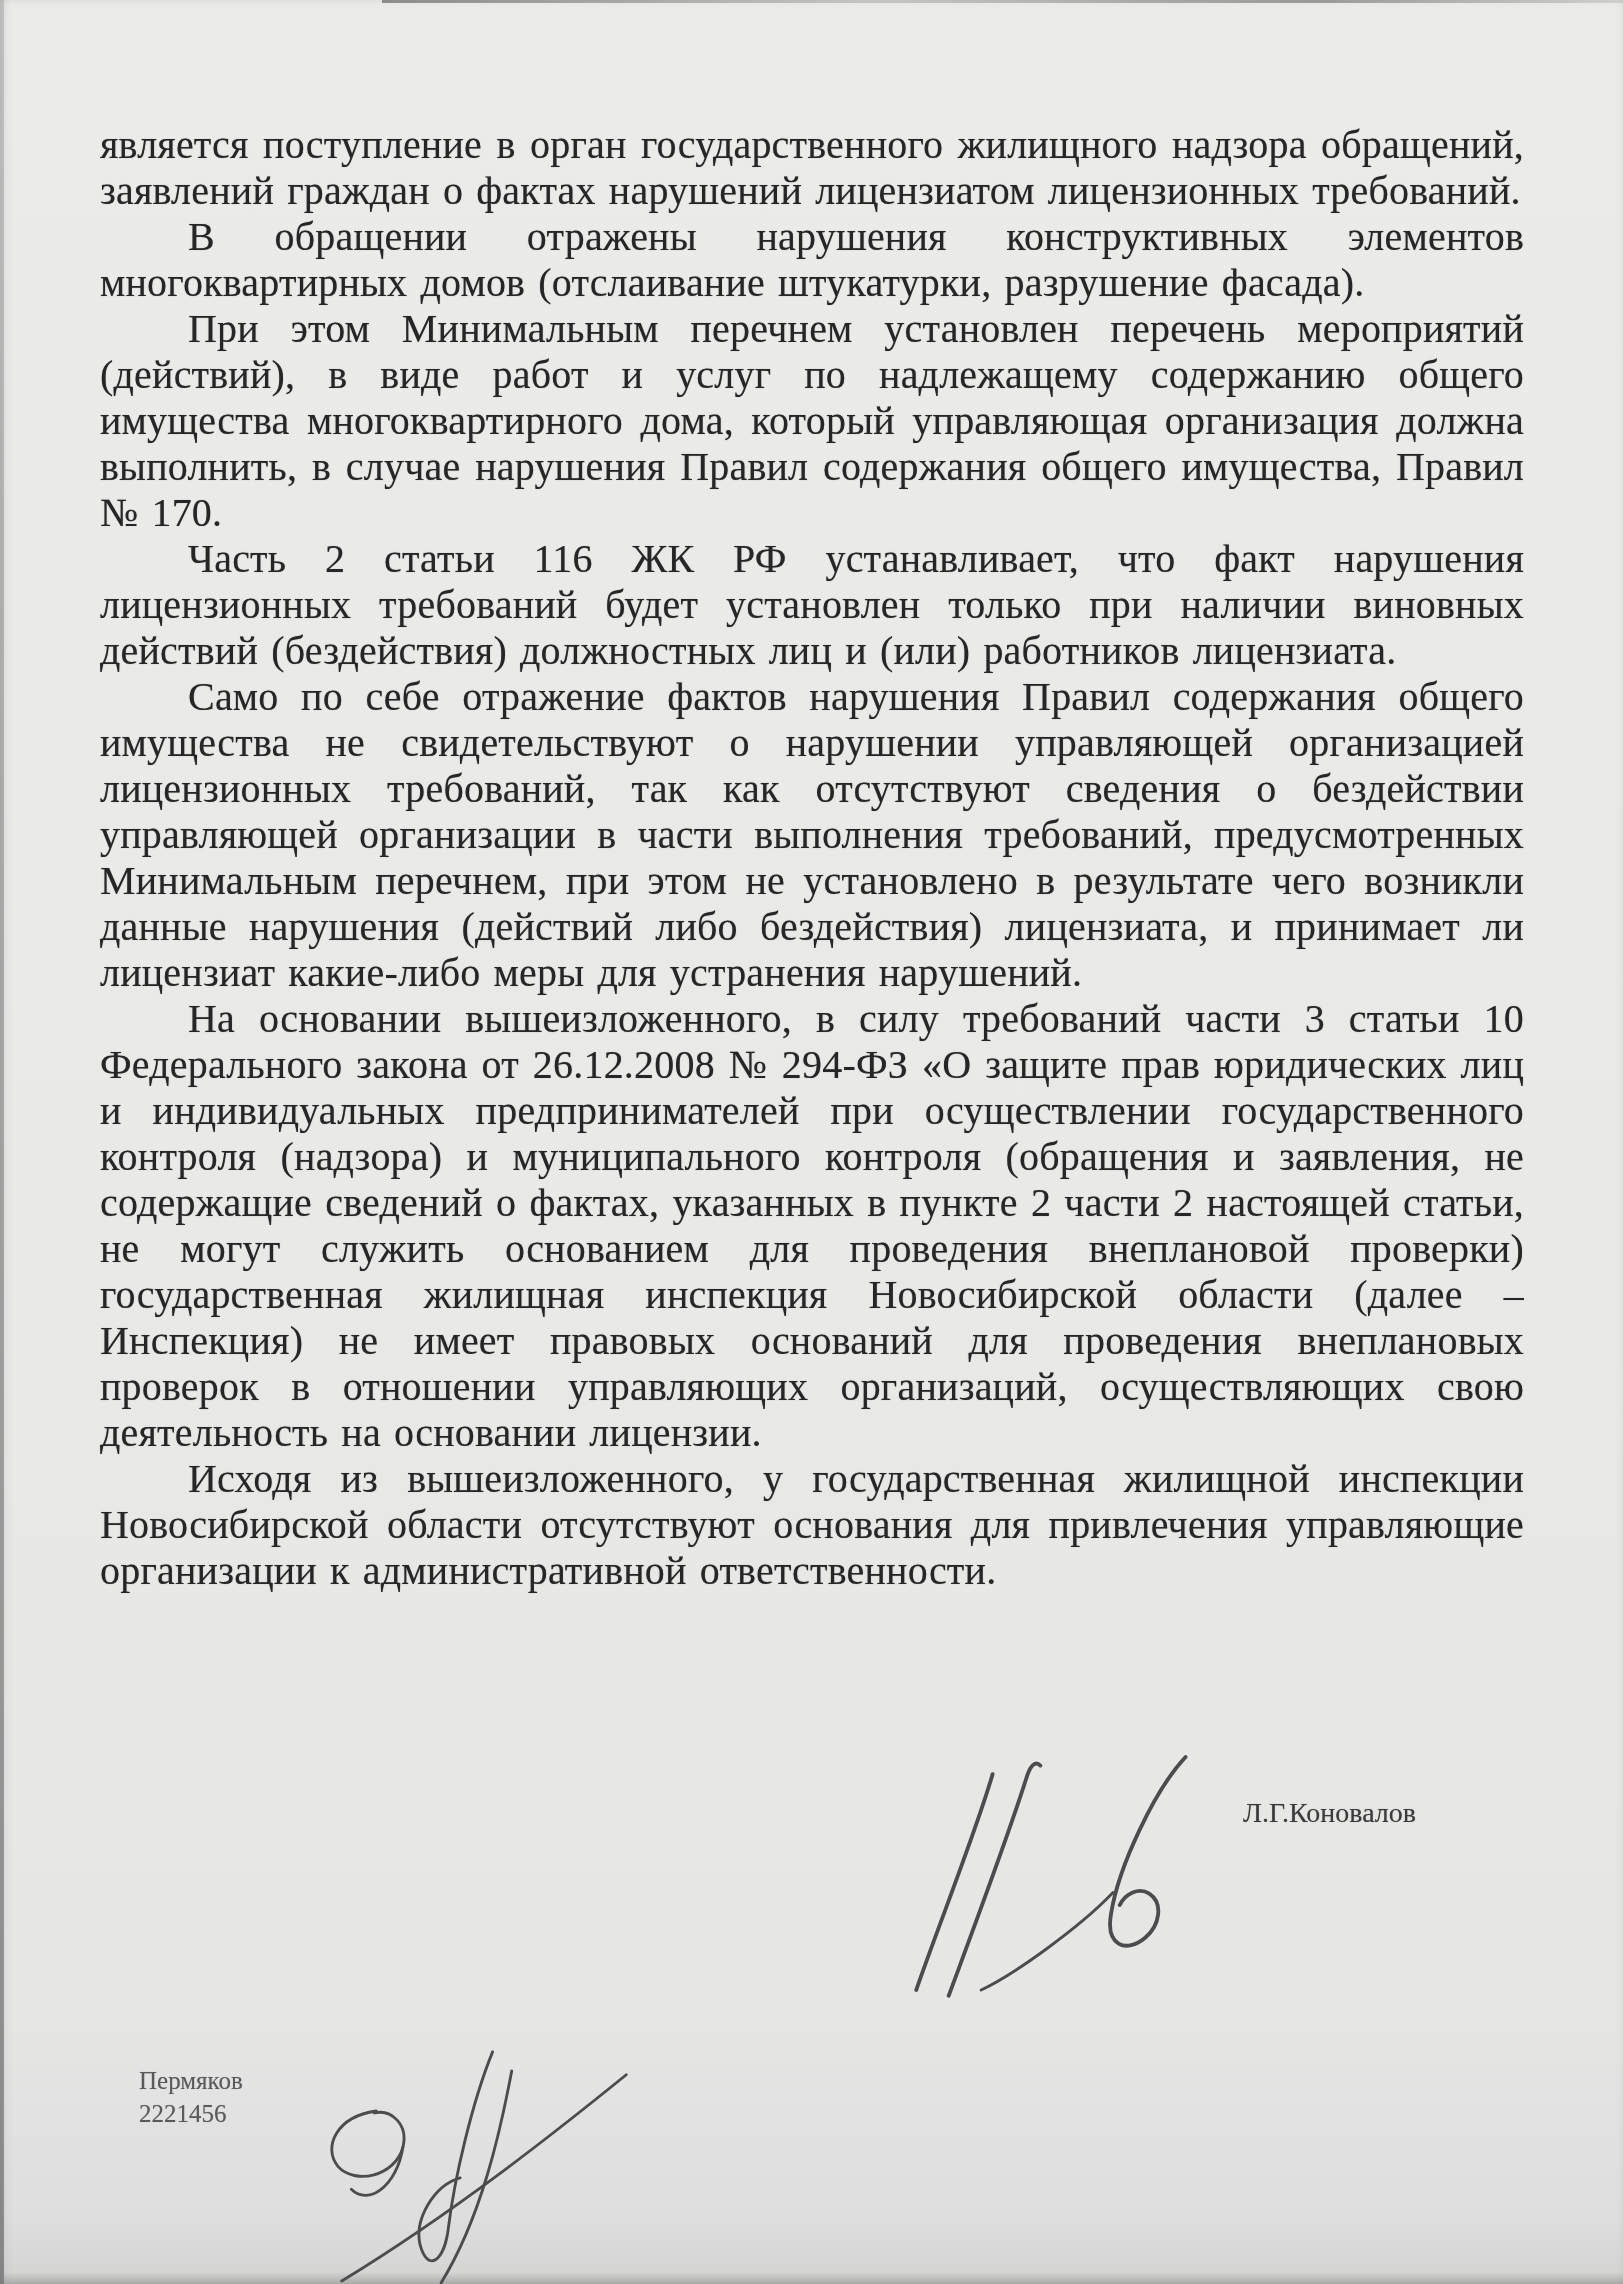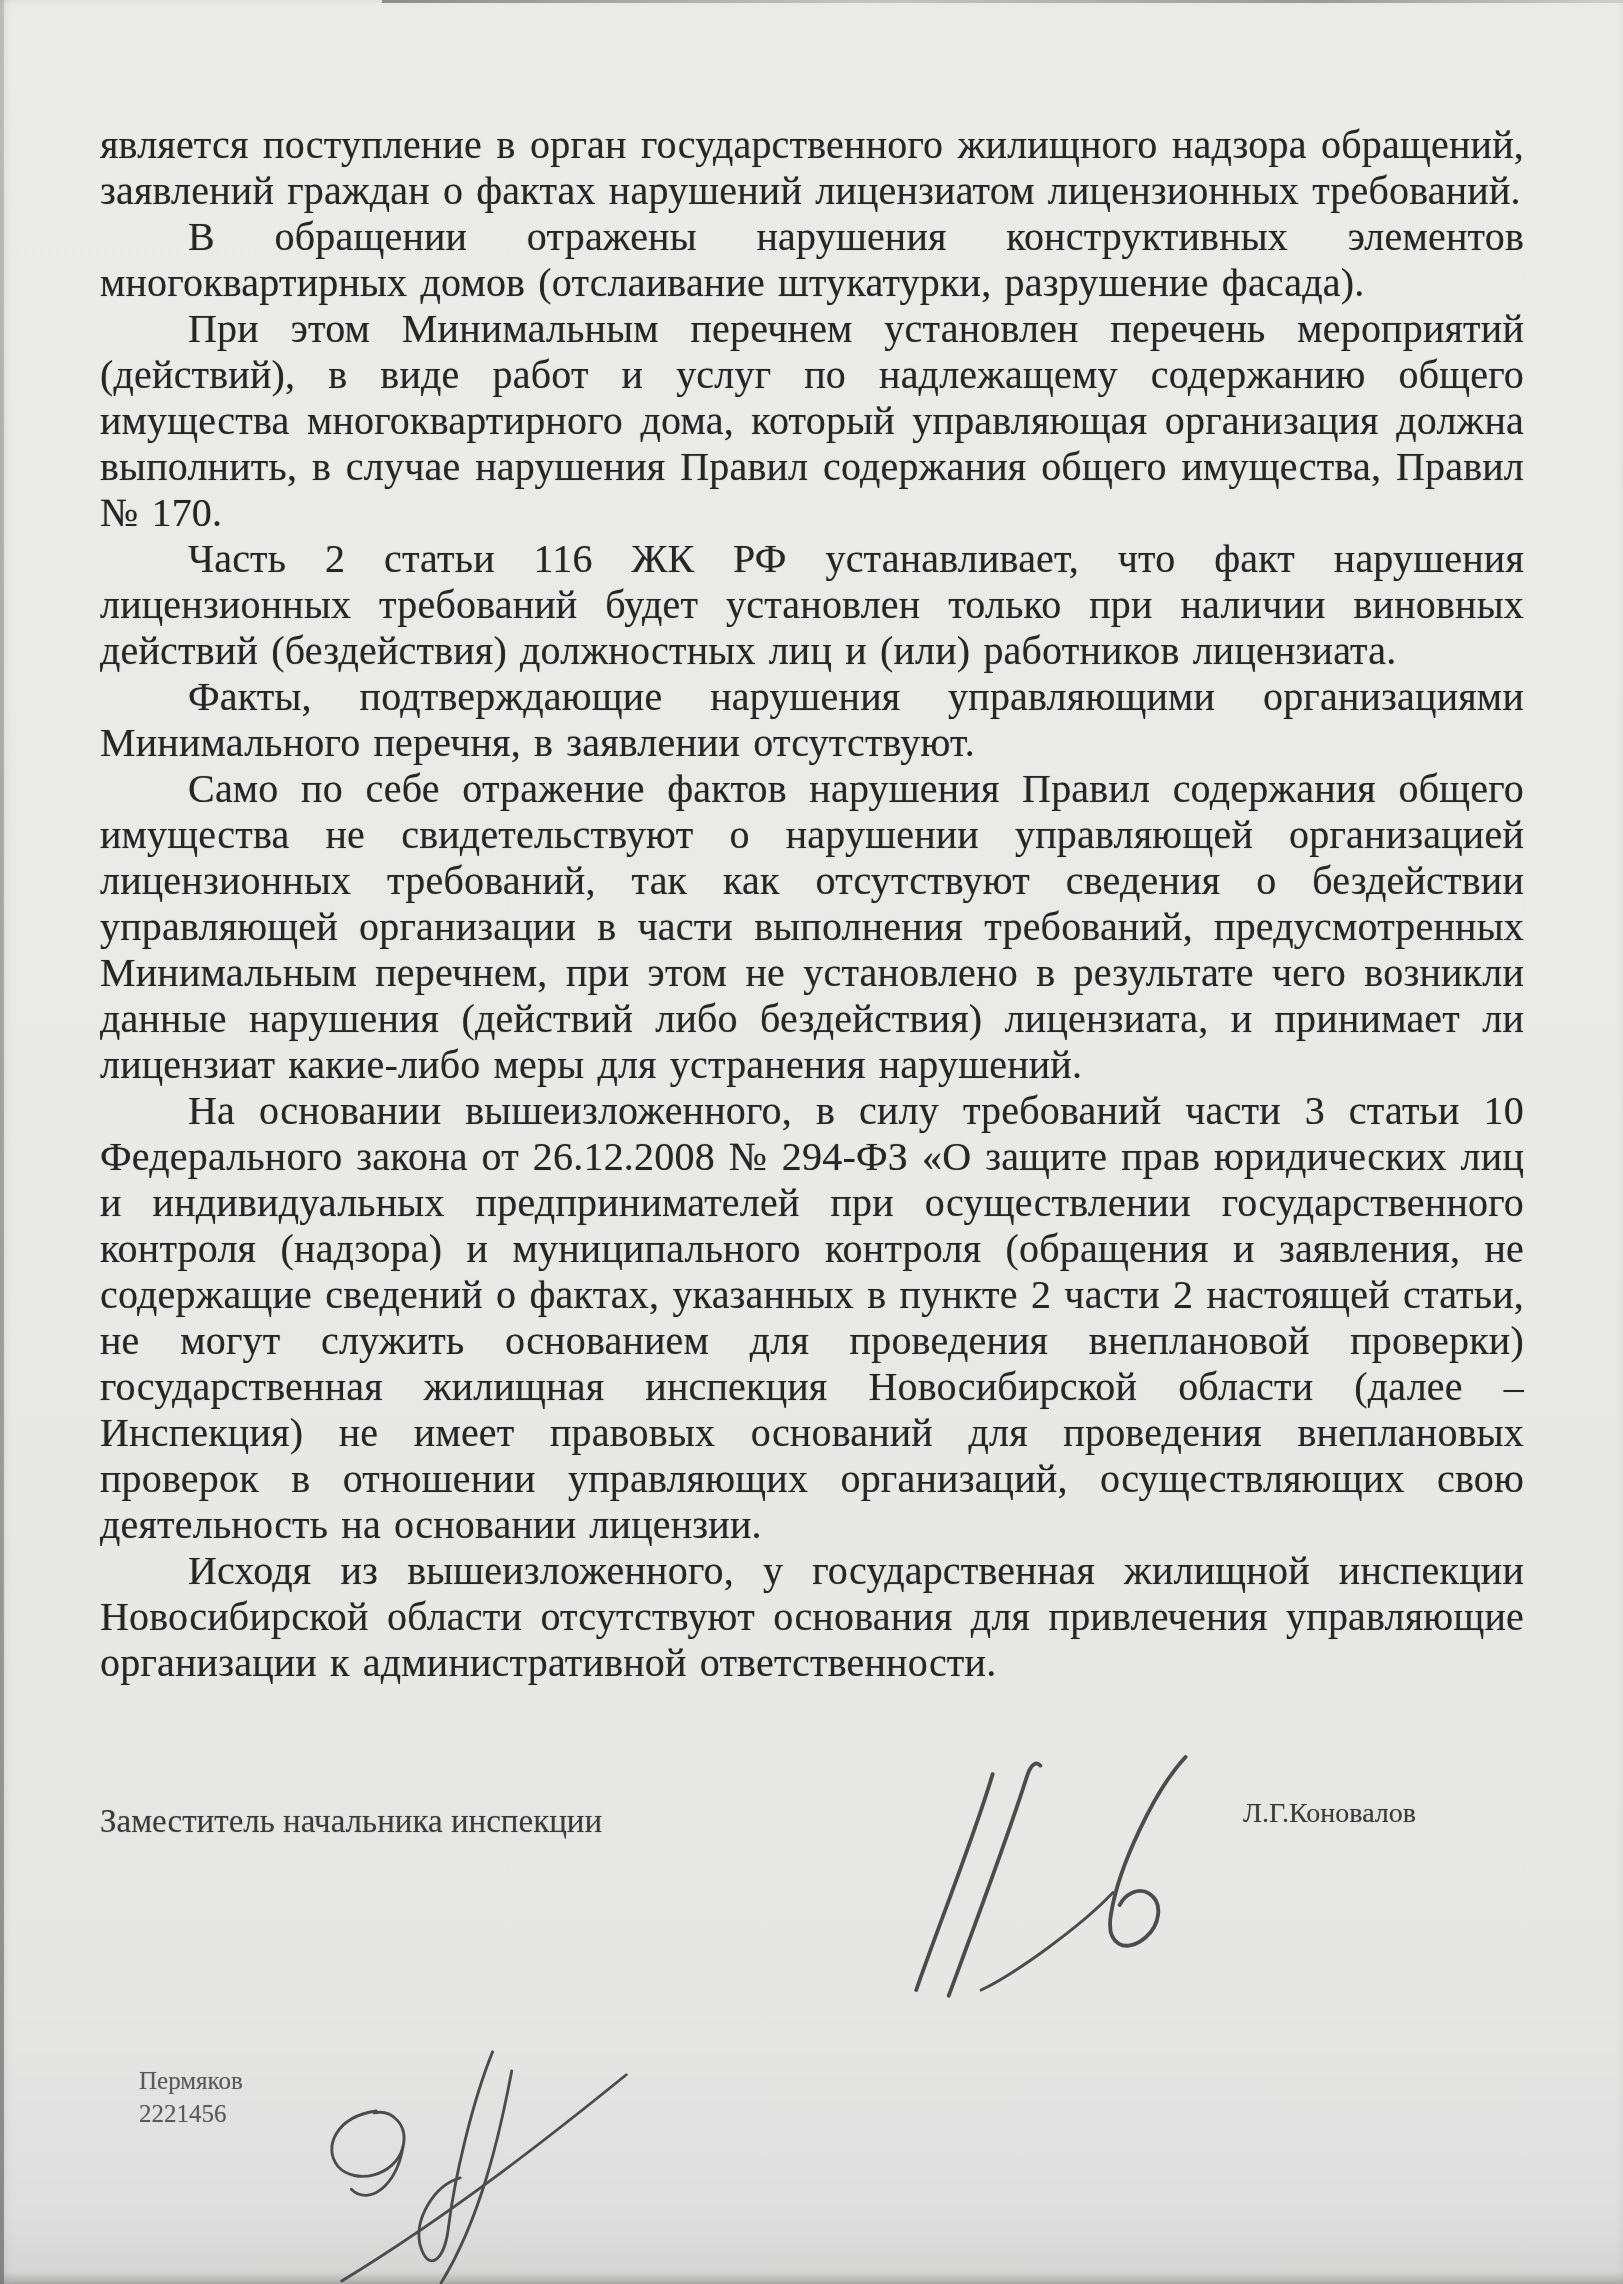--- a/index.html
+++ b/index.html
@@ -117,28 +117,26 @@
 
   <div class="scan-top-edge"></div>
   <div class="scan-left-edge"></div>
   <div class="scan-bottom-edge"></div>
 
   <div class="doc-body">
       <p class="para">является поступление в орган государственного жилищного надзора обращений, заявлений граждан о фактах нарушений лицензиатом лицензионных требований.</p>
       <p class="para indent">В обращении отражены нарушения конструктивных элементов многоквартирных домов  (отслаивание штукатурки, разрушение фасада).</p>
       <p class="para indent">При этом Минимальным перечнем установлен перечень мероприятий (действий),  в виде  работ и услуг по надлежащему содержанию общего имущества многоквартирного дома, который управляющая организация должна выполнить, в случае нарушения Правил содержания общего имущества, Правил № 170.</p>
       <p class="para indent">Часть 2 статьи 116 ЖК РФ устанавливает, что факт нарушения лицензионных требований будет установлен только при наличии виновных действий (бездействия) должностных лиц и (или) работников лицензиата.</p>
-      <p class="para indent">Факты, подтверждающие нарушения управляющими организациями Минимального перечня, в  заявлении отсутствуют.</p>
       <p class="para indent">Само по себе отражение фактов нарушения Правил содержания общего имущества не свидетельствуют о нарушении управляющей организацией лицензионных требований, так как отсутствуют сведения о бездействии управляющей организации в части выполнения требований, предусмотренных Минимальным перечнем, при этом не установлено в результате чего возникли данные нарушения (действий либо бездействия) лицензиата, и принимает ли лицензиат какие-либо меры для устранения нарушений.</p>
       <p class="para indent">На основании вышеизложенного, в силу требований  части 3 статьи 10 Федерального закона от 26.12.2008 № 294-ФЗ «О защите прав юридических лиц и индивидуальных предпринимателей при осуществлении государственного контроля (надзора) и муниципального контроля (обращения и заявления, не содержащие сведений о фактах, указанных в пункте 2 части 2 настоящей статьи, не могут служить основанием для проведения внеплановой проверки) государственная жилищная инспекция Новосибирской области (далее – Инспекция) не имеет правовых оснований для проведения внеплановых проверок в отношении управляющих организаций, осуществляющих свою деятельность на основании лицензии.</p>
       <p class="para indent">Исходя из вышеизложенного, у государственная жилищной инспекции Новосибирской области отсутствуют основания для привлечения управляющие организации к  административной ответственности.</p>
     </div>
 
   <div class="signature-block">
-    <div class="position-title">Заместитель начальника инспекции</div>
 
     <svg class="main-signature" viewBox="0 0 380 260">
       <path d="M 18,252 C 40,188 80,88 98,26" stroke-width="4"></path>
       <path d="M 52,258 C 76,193 114,92 134,28 C 138,16 143,12 148,17" stroke-width="4"></path>
       <path d="M 300,8 C 268,42 230,122 222,172 C 216,206 238,214 258,197 C 273,184 277,161 262,151 C 251,144 237,151 231,163" stroke-width="4"></path>
       <path d="M 224,150 C 190,186 120,236 86,252" stroke-width="3"></path>
     </svg>
 
     <div class="signer-name">Л.Г.Коновалов</div>
   </div>

